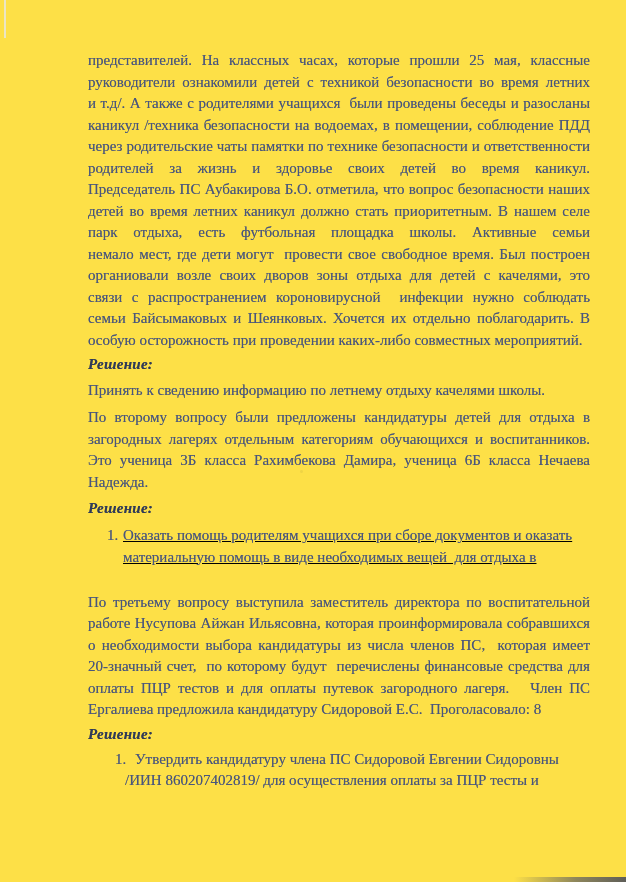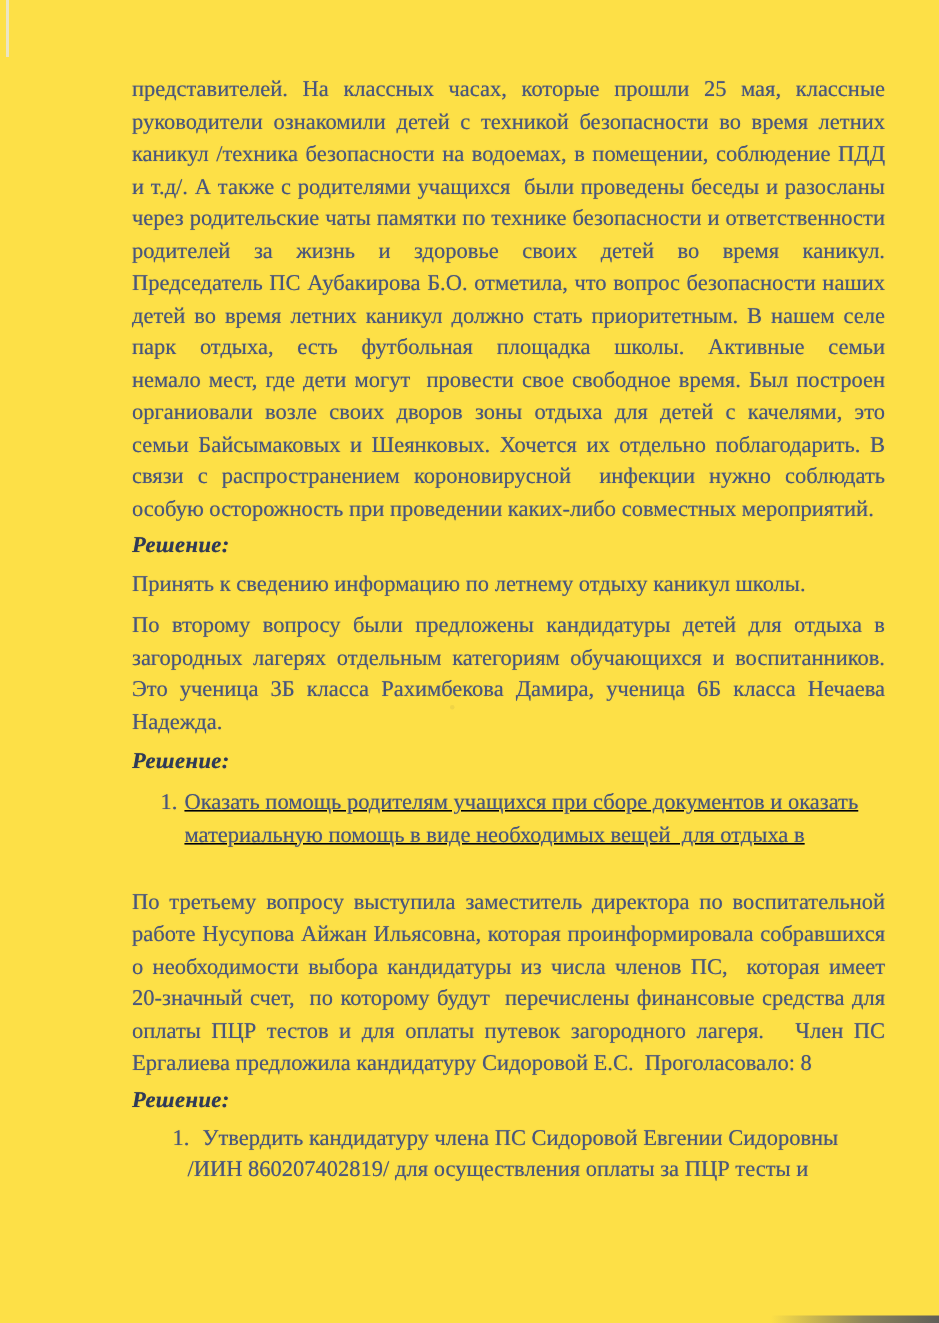--- a/index.html
+++ b/index.html
@@ -90,40 +90,40 @@
 
 <div class="page">
 
   <div class="artifact-topleft"></div>
 
   <div class="content">
 
     <div class="para b0">
       <div class="line jl">представителей. На классных часах, которые прошли 25 мая, классные</div>
       <div class="line jl">руководители ознакомили детей с техникой безопасности во время летних</div>
+      <div class="line jl">и т.д/. А также с родителями учащихся  были проведены беседы и разосланы</div>
       <div class="line jl">каникул /техника безопасности на водоемах, в помещении, соблюдение ПДД</div>
-      <div class="line jl">и т.д/. А также с родителями учащихся  были проведены беседы и разосланы</div>
       <div class="line jl">через родительские чаты памятки по технике безопасности и ответственности</div>
       <div class="line jl">родителей за жизнь и здоровье своих детей во время каникул.</div>
       <div class="line jl">Председатель ПС Аубакирова Б.О. отметила, что вопрос безопасности наших</div>
       <div class="line jl">детей во время летних каникул должно стать приоритетным. В нашем селе</div>
       <div class="line jl">парк отдыха, есть футбольная площадка школы. Активные семьи</div>
       <div class="line jl">немало мест, где дети могут  провести свое свободное время. Был построен</div>
       <div class="line jl">органиовали возле своих дворов зоны отдыха для детей с качелями, это</div>
+      <div class="line jl">связи с распространением короновирусной  инфекции нужно соблюдать</div>
       <div class="line jl">семьи Байсымаковых и Шеянковых. Хочется их отдельно поблагодарить. В</div>
-      <div class="line jl">связи с распространением короновирусной  инфекции нужно соблюдать</div>
       <div class="line ll">особую осторожность при проведении каких-либо совместных мероприятий.</div>
     </div>
 
     <div class="heading b1">
       <div class="line ll">Решение:</div>
     </div>
 
     <div class="para b2">
-      <div class="line ll">Принять к сведению информацию по летнему отдыху каникул школы.</div>
+      <div class="line ll">Принять к сведению информацию по летнему отдыху качелями школы.</div>
     </div>
 
     <div class="para b3">
       <div class="line jl">По второму вопросу были предложены кандидатуры детей для отдыха в</div>
       <div class="line jl">загородных лагерях отдельным категориям обучающихся и воспитанников.</div>
       <div class="line jl">Это ученица 3Б класса Рахимбекова Дамира, ученица 6Б класса Нечаева</div>
       <div class="line ll">Надежда.</div>
     </div>
 
     <div class="heading b4">

